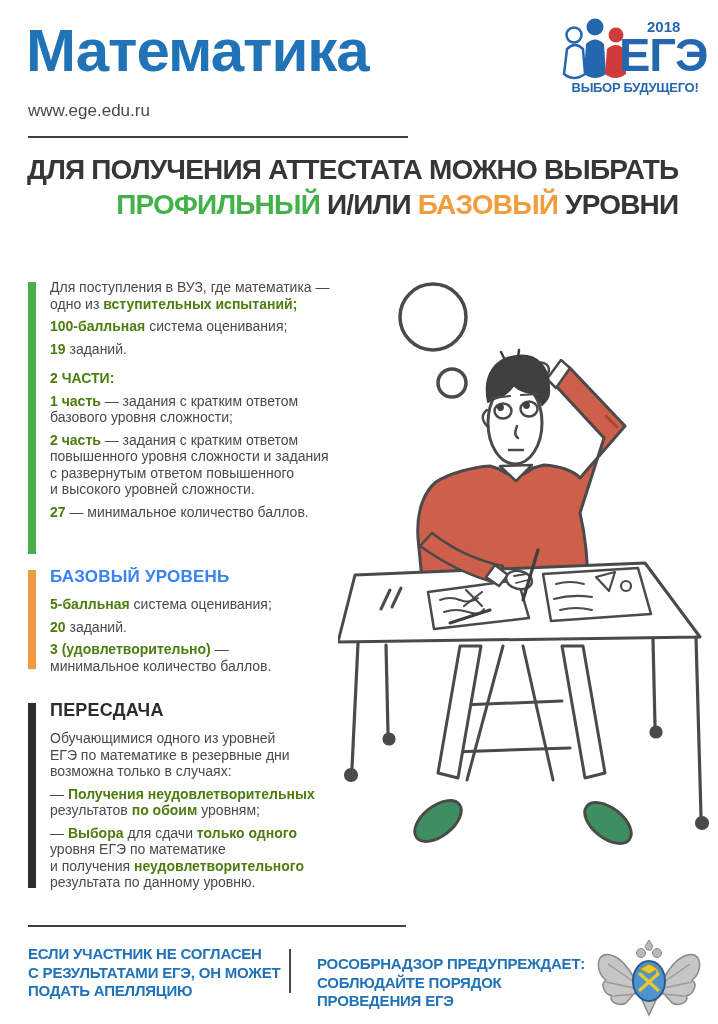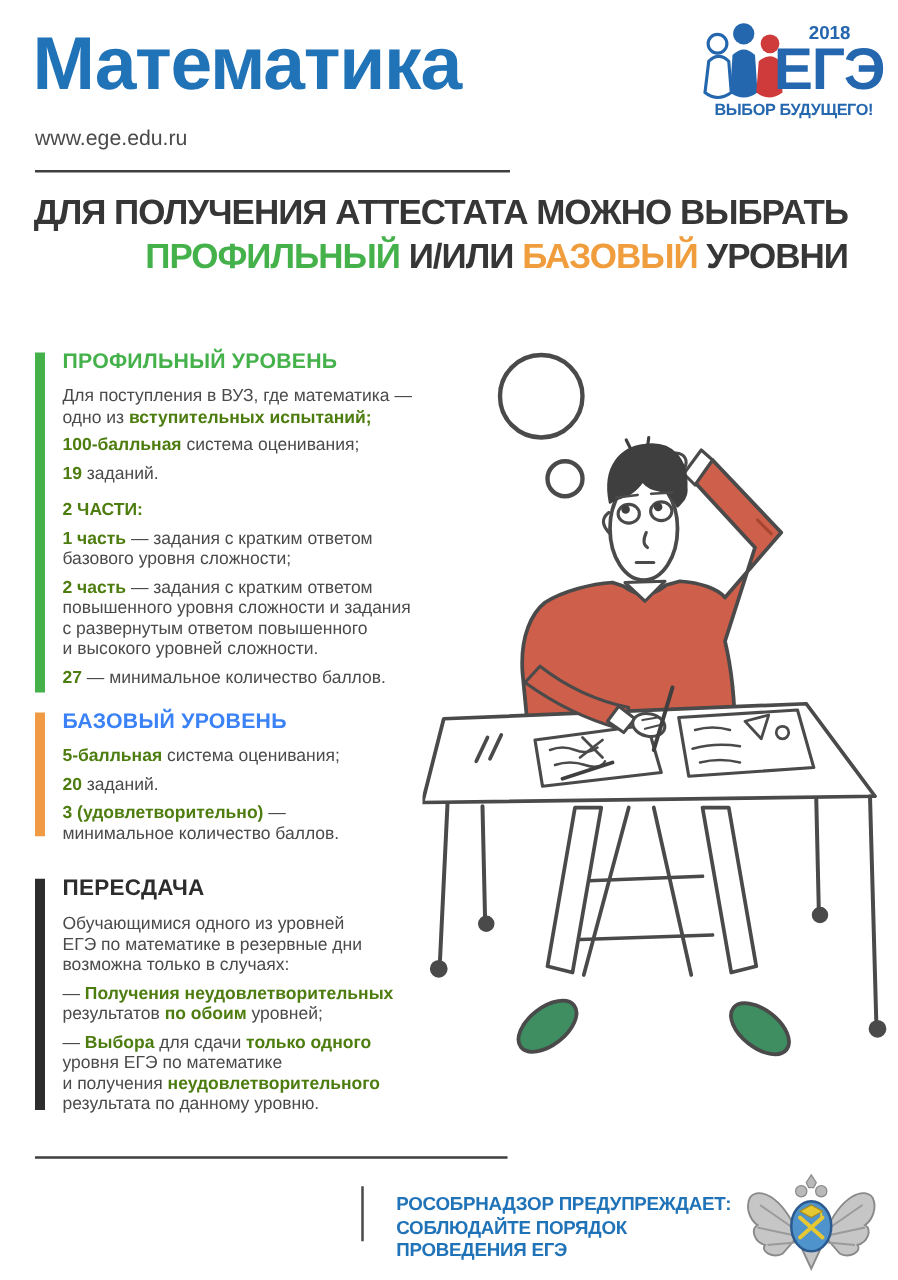--- a/index.html
+++ b/index.html
@@ -76,21 +76,20 @@
   <div class="rule-top"></div>
 
   <div class="heading">
     <div>ДЛЯ ПОЛУЧЕНИЯ АТТЕСТАТА МОЖНО ВЫБРАТЬ</div>
     <div><span class="green">ПРОФИЛЬНЫЙ</span><span> И/ИЛИ </span><span class="orange">БАЗОВЫЙ</span><span> УРОВНИ</span></div>
   </div>
 
   <section class="section sec-profile">
     <div class="bar"></div>
     <div class="sec-content">
-      <h3 class="sec-title">ПРОФИЛЬНЫЙ УРОВЕНЬ</h3>
       <p><span>Для поступления в ВУЗ, где математика —
 одно из </span><b>вступительных испытаний;</b></p>
       <p><b>100-балльная</b><span> система оценивания;</span></p>
       <p><b>19</b><span> заданий.</span></p>
       <p class="gap-top"><b>2 ЧАСТИ:</b></p>
       <p><b>1 часть</b><span> — задания с кратким ответом
 базового уровня сложности;</span></p>
       <p><b>2 часть</b><span> — задания с кратким ответом
 повышенного уровня сложности и задания
 с развернутым ответом повышенного
@@ -111,21 +110,21 @@
   </section>
 
   <section class="section sec-retake">
     <div class="bar"></div>
     <div class="sec-content">
       <h3 class="sec-title">ПЕРЕСДАЧА</h3>
       <p><span>Обучающимися одного из уровней
 ЕГЭ по математике в резервные дни
 возможна только в случаях:</span></p>
       <p><span>— </span><b>Получения неудовлетворительных</b><span>
-результатов </span><b>по обоим</b><span> уровней;</span></p>
+результатов </span><b>по обоим</b><span> уровням;</span></p>
       <p><span>— </span><b>Выбора</b><span> для сдачи </span><b>только одного</b><span>
 уровня ЕГЭ по математике
 и получения </span><b>неудовлетворительного</b><span>
 результата по данному уровню.</span></p>
     </div>
   </section>
 
   <div class="illustration">
     <svg width="380" height="640" viewBox="0 0 380 640" fill="none" stroke-linecap="round" stroke-linejoin="round">
       <g stroke="#4a4a4a" stroke-width="3.5">
@@ -191,20 +190,23 @@
       <g>
         <path d="M122,378 L143,378 L120,510 L100,505 Z" fill="#ffffff" stroke="#4a4a4a" stroke-width="3"></path>
         <path d="M224,378 L245,378 L267,505 L247,510 Z" fill="#ffffff" stroke="#4a4a4a" stroke-width="3"></path>
         <ellipse cx="100" cy="553" rx="27" ry="15" transform="rotate(-38 100 553)" fill="#3e8e62" stroke="#4a4a4a" stroke-width="3"></ellipse>
         <ellipse cx="270" cy="555" rx="27" ry="15" transform="rotate(38 270 555)" fill="#3e8e62" stroke="#4a4a4a" stroke-width="3"></ellipse>
       </g>
     </svg>
   </div>
 
   <div class="rule-bottom"></div>
+  <div class="footer-note note-left">ЕСЛИ УЧАСТНИК НЕ СОГЛАСЕН
+С РЕЗУЛЬТАТАМИ ЕГЭ, ОН МОЖЕТ
+ПОДАТЬ АПЕЛЛЯЦИЮ</div>
   <div class="footer-sep"></div>
   <div class="footer-note note-right">РОСОБРНАДЗОР ПРЕДУПРЕЖДАЕТ:
 СОБЛЮДАЙТЕ ПОРЯДОК
 ПРОВЕДЕНИЯ ЕГЭ</div>
 
   <div class="emblem">
     <svg width="110" height="84" viewBox="0 0 110 80">
       <path d="M45,50 C30,16 12,12 6,20 C2,28 6,38 12,42 C6,46 10,56 18,58 C14,63 24,69 32,65 Z" fill="#c6c6c6" stroke="#8a8a8a" stroke-width="1.5"></path>
       <path d="M65,50 C80,16 98,12 104,20 C108,28 104,38 98,42 C104,46 100,56 92,58 C96,63 86,69 78,65 Z" fill="#c6c6c6" stroke="#8a8a8a" stroke-width="1.5"></path>
       <path d="M40,44 L14,26 M40,50 L12,44 M42,56 L20,58" stroke="#9a9a9a" stroke-width="1.5" fill="none"></path>

